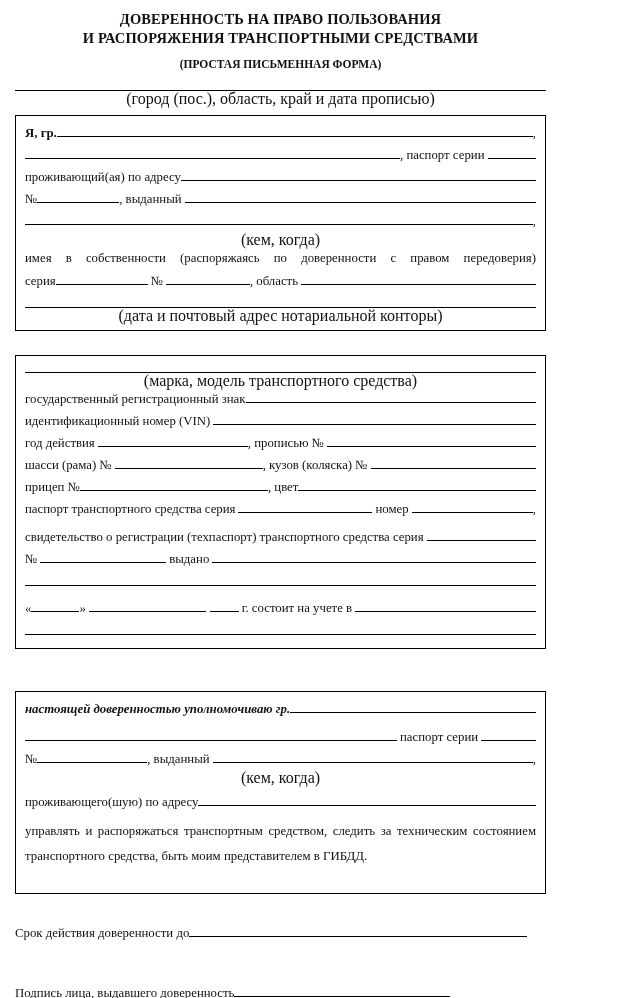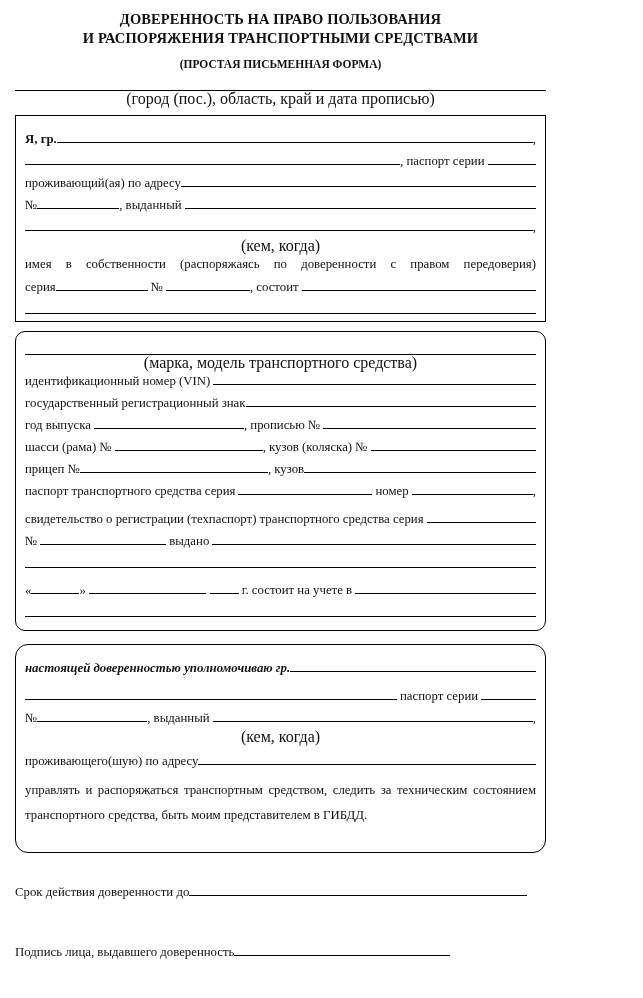--- a/index.html
+++ b/index.html
@@ -74,25 +74,25 @@
     font-size: 16px;
     line-height: 14px;
     padding-top: 1px;
   }
 
   
   .box {
     border: 1px solid #000;
     margin: 0 15px;
     box-sizing: border-box;
-    padding: 12px 9px 7px 9px;
+    padding: 6px 9px 7px 9px;
   }
   #box-person { margin-top: 9px; }
-  #box-vehicle { margin-top: 9px; border-radius: 10px; }
-  #box-agent   { margin-top: 13px; border-radius: 13px; }
+  #box-vehicle { margin-top: 24px; }
+  #box-agent   { margin-top: 42px; }
 
   .row {
     display: flex;
     align-items: baseline;
     font-size: 12.8px;
     line-height: 22px;
     white-space: nowrap;
   }
   .row .txt { flex: 0 0 auto; }
   .row .txt-pad-l { padding-left: 3px; }
@@ -194,60 +194,61 @@
     </div>
     <div class="caption">(кем, когда)</div>
 
     <div class="justified">имея в собственности (распоряжаясь по доверенности с правом передоверия)</div>
 
     <div class="row">
       <span class="txt">серия</span>
       <span class="rule" style="width:92px"></span>
       <span class="txt txt-pad-l txt-pad-r">№</span>
       <span class="rule" style="width:84px"></span>
-      <span class="txt txt-pad-r">, состоит</span>
+      <span class="txt txt-pad-r">, область</span>
       <span class="rule-grow"></span>
     </div>
 
     <div class="full-rule"></div>
+    <div class="caption">(дата и почтовый адрес нотариальной конторы)</div>
   </div>
 
   <div class="box" id="box-vehicle">
 
     <div class="full-rule-tight"></div>
     <div class="caption">(марка, модель транспортного средства)</div>
 
     <div class="row">
+      <span class="txt">государственный регистрационный знак</span>
+      <span class="rule-grow"></span>
+    </div>
+
+    <div class="row">
       <span class="txt txt-pad-r">идентификационный номер (VIN)</span>
       <span class="rule-grow"></span>
     </div>
 
     <div class="row">
-      <span class="txt">государственный регистрационный знак</span>
-      <span class="rule-grow"></span>
-    </div>
-
-    <div class="row">
-      <span class="txt txt-pad-r">год выпуска</span>
+      <span class="txt txt-pad-r">год действия</span>
       <span class="rule" style="width:150px"></span>
       <span class="txt txt-pad-r">, прописью №</span>
       <span class="rule-grow"></span>
     </div>
 
     <div class="row">
       <span class="txt txt-pad-r">шасси (рама) №</span>
       <span class="rule" style="width:148px"></span>
       <span class="txt txt-pad-r">, кузов (коляска) №</span>
       <span class="rule-grow"></span>
     </div>
 
     <div class="row">
       <span class="txt">прицеп №</span>
       <span class="rule" style="width:188px"></span>
-      <span class="txt">, кузов</span>
+      <span class="txt">, цвет</span>
       <span class="rule-grow"></span>
     </div>
 
     <div class="row">
       <span class="txt txt-pad-r">паспорт транспортного средства серия</span>
       <span class="rule" style="width:134px"></span>
       <span class="txt txt-pad-l txt-pad-r">номер</span>
       <span class="rule-grow"></span>
       <span class="txt">,</span>
     </div>

